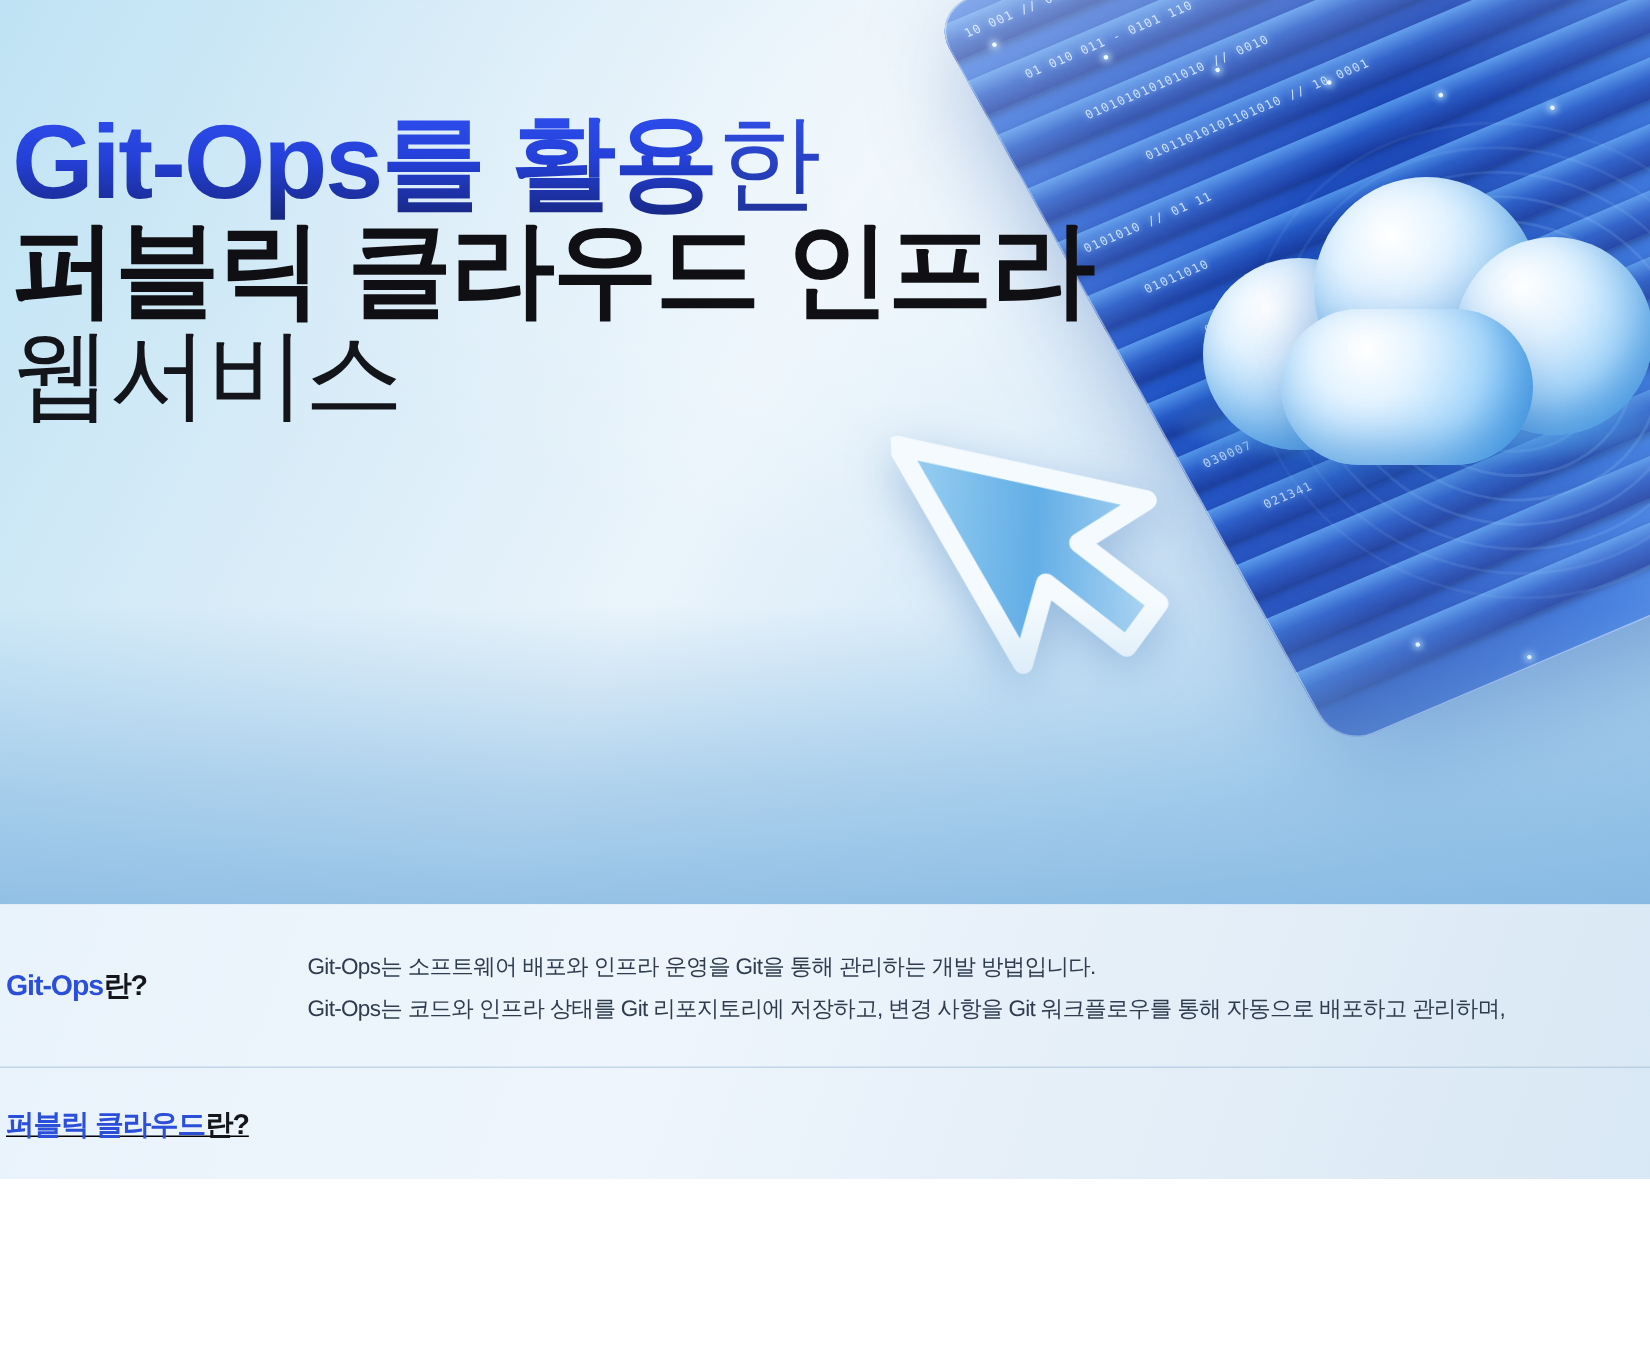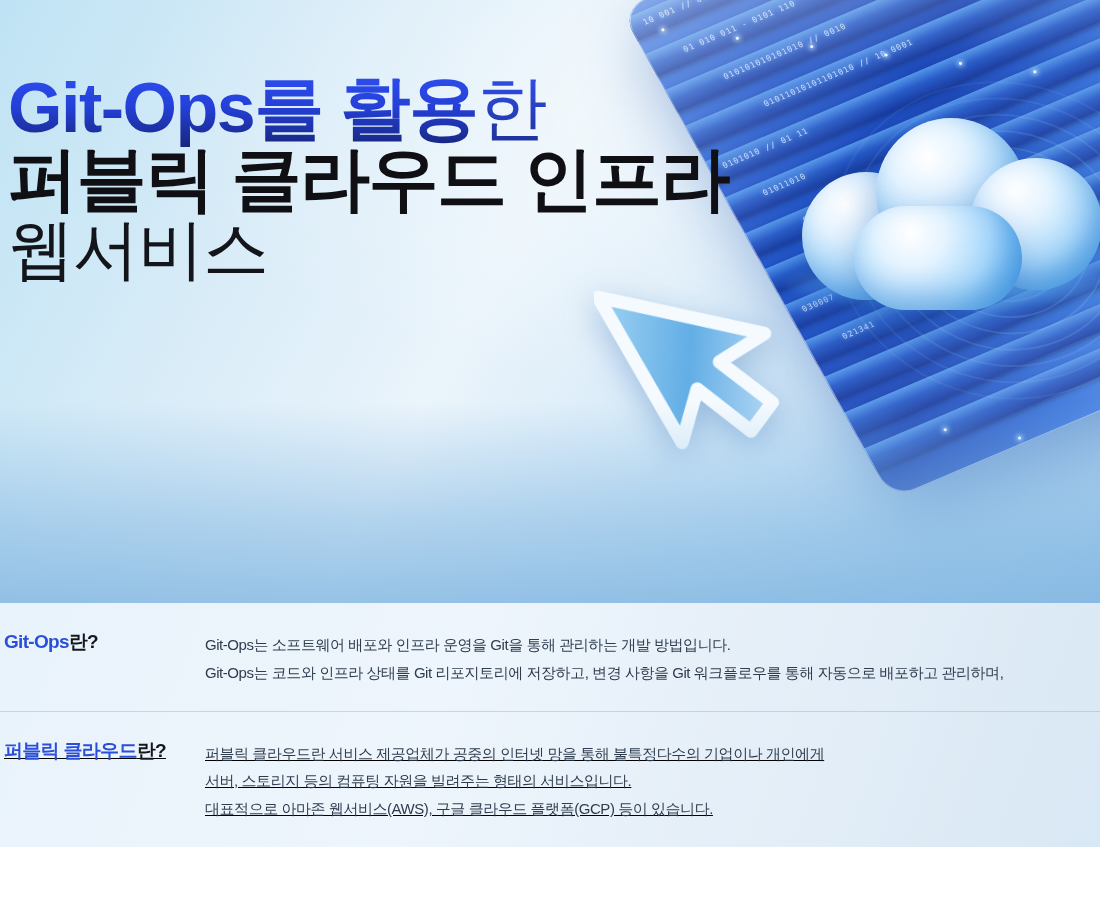--- a/index.html
+++ b/index.html
@@ -100,21 +100,21 @@
 
   .hero-sub { position:absolute; left:8px; top:468px; z-index:5; }
   .sub-l1 { font-size:15.5px; font-weight:400; color:#2b3b52; letter-spacing:-.45px; line-height:1.6; white-space:nowrap; }
   .sub-l2 { font-size:15.5px; font-weight:700; color:#1b2a3e; letter-spacing:-.45px; line-height:1.6; white-space:nowrap; margin-top:5px; }
 
   
   .info {
     position:relative; width:1100px;
     background:linear-gradient(110deg,#e9f3fb 0%,#eef5fc 40%,#e2edf7 75%,#d8e8f4 100%);
   }
-  .info-row { position:relative; display:flex; align-items:flex-start; padding:28px 0 24px 0; }
+  .info-row { position:relative; display:flex; align-items:center; padding:28px 0 24px 0; }
   .info-row + .info-row { border-top:1px solid rgba(160,190,215,.55);text-decoration:underline; }
   .q-label {
     width:205px; flex:0 0 205px; padding-left:4px;
     font-size:19px; font-weight:800; letter-spacing:-.7px; white-space:nowrap;
     line-height:1.2;
   }
   .q-label .kw { color:#2b4fd8; }
   .q-label .suffix { color:#14161c; }
   .q-body { flex:1; padding-right:4px; }
   .q-body p {
@@ -219,21 +219,16 @@
   <section class="info" id="info-section">
       <div class="info-row">
         <div class="q-label"><span class="kw">Git-Ops</span><span class="suffix">란?</span></div>
         <div class="q-body">
           <p>Git-Ops는 소프트웨어 배포와 인프라 운영을 Git을 통해 관리하는 개발 방법입니다.</p>
           <p>Git-Ops는 코드와 인프라 상태를 Git 리포지토리에 저장하고, 변경 사항을 Git 워크플로우를 통해 자동으로 배포하고 관리하며,</p>
         </div>
       </div>
       <div class="info-row">
         <div class="q-label"><span class="kw">퍼블릭 클라우드</span><span class="suffix">란?</span></div>
-        <div class="q-body">
-          <p>퍼블릭 클라우드란 서비스 제공업체가 공중의 인터넷 망을 통해 불특정다수의 기업이나 개인에게</p>
-          <p>서버, 스토리지 등의 컴퓨팅 자원을 빌려주는 형태의 서비스입니다.</p>
-          <p>대표적으로 아마존 웹서비스(AWS), 구글 클라우드 플랫폼(GCP) 등이 있습니다.</p>
-        </div>
       </div>
     </section>
 
 </div>
 
 </body></html>

